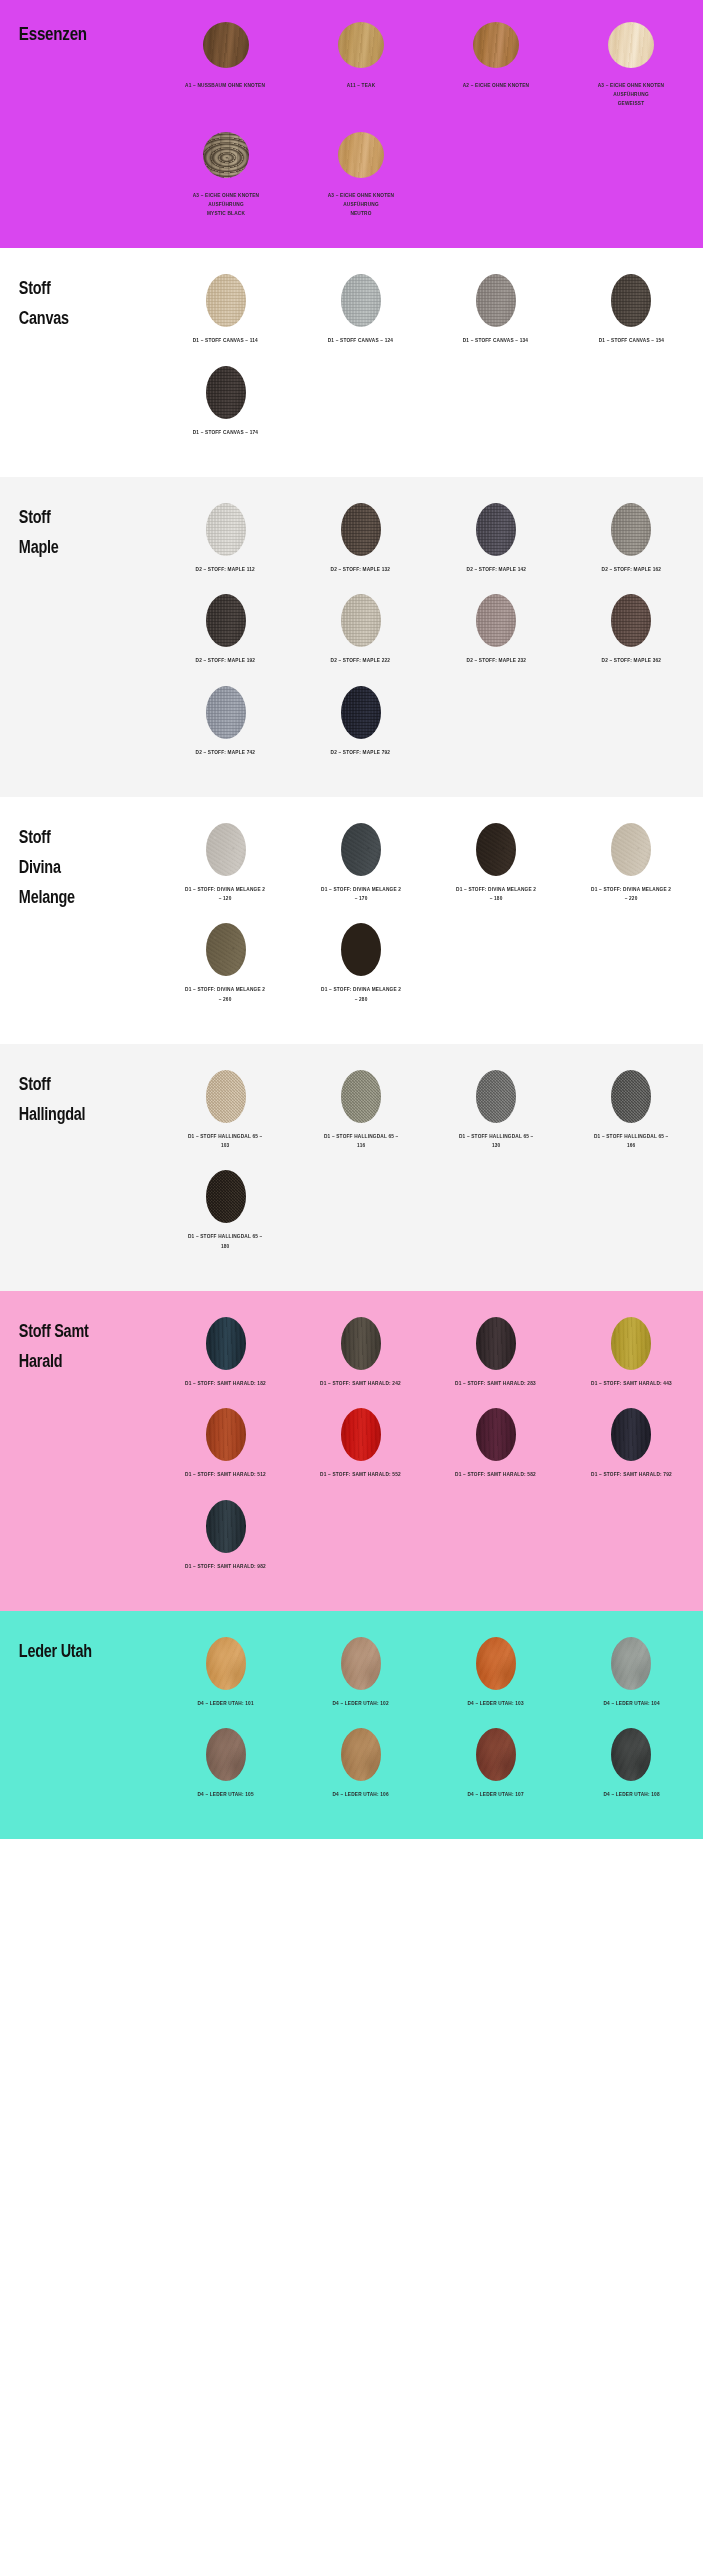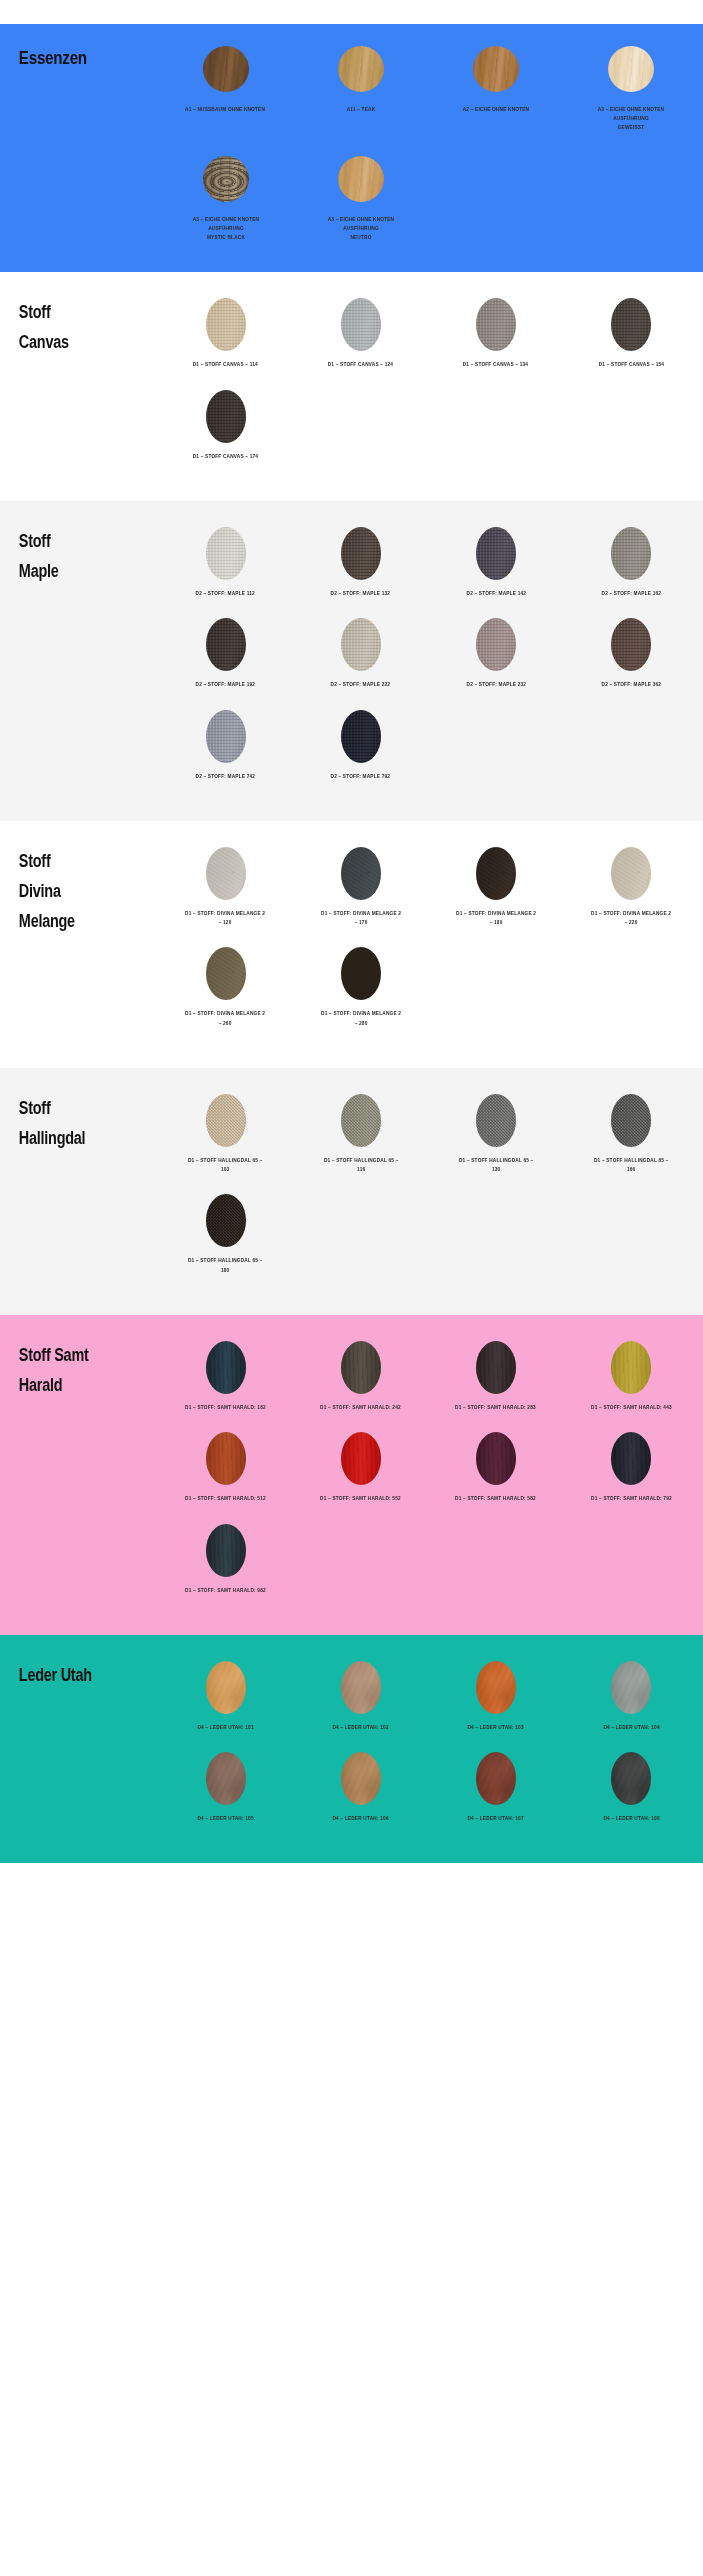--- a/index.html
+++ b/index.html
@@ -97,21 +97,21 @@
   }
 
   .sect-essenzen .section-inner { padding-top: 12.3px; padding-bottom: 16px; }
   .sect-essenzen .section-title { font-size: 18.5px; }
 </style>
 </head>
 <body>
 
 <div class="page">
 
-<div class="section plain sect-essenzen" style="background: #3b82f6; margin-top: 24px;">
+<div class="section plain sect-essenzen" style="background: #d946ef;">
       <div class="section-inner">
         <div class="section-title">Essenzen</div>
         <div class="swatch-grid">
           <div class="swatch">
             <div class="chip-wrap">
               <div class="chip round" style="background-color:#6b4b2e;background-image:repeating-linear-gradient(96deg, #4a321c55 0px, #4a321c00 2.6px, #8a634044 5.3px, #4a321c33 8.8px, #4a321c00 12.3px),repeating-linear-gradient(88deg, #4a321c33 0px, transparent 1.8px, #8a634022 4.4px, transparent 8px),linear-gradient(100deg, #4a321caa 0%, #6b4b2e 30%, #8a6340cc 58%, #6b4b2e 78%, #4a321c99 100%);background-blend-mode:normal;"></div>
             </div>
             <div class="swatch-label">A1 – NUSSBAUM OHNE KNOTEN</div>
           </div>
           <div class="swatch">
@@ -408,21 +408,21 @@
           </div>
           <div class="swatch">
             <div class="chip-wrap">
               <div class="chip oval" style="background-color:#263138;background-image:repeating-linear-gradient(88deg, #161e2355 0px, transparent 1.4px, #3d4c553a 2.8px, transparent 4.4px),linear-gradient(92deg, #161e23cc 0%, #263138 26%, #3d4c5599 52%, #263138 74%, #161e23bb 100%);background-blend-mode:normal;"></div>
             </div>
             <div class="swatch-label">D1 – STOFF: SAMT HARALD: 982</div>
           </div>
         </div>
       </div>
     </div>
-    <div class="section alt" style="background: #14b8a6;">
+    <div class="section alt" style="background: #5eead4;">
       <div class="section-inner">
         <div class="section-title">Leder Utah</div>
         <div class="swatch-grid">
           <div class="swatch">
             <div class="chip-wrap">
               <div class="chip oval" style="background-color:#cc9450;background-image:radial-gradient(ellipse 60% 70% at 38% 34%, #e2b17588 0%, transparent 62%),radial-gradient(ellipse 45% 55% at 72% 70%, #b27c3a77 0%, transparent 66%),repeating-linear-gradient(115deg, #b27c3a22 0px, transparent 1.8px, #e2b17522 3.5px, transparent 6.2px),linear-gradient(104deg, #b27c3a99 0%, #cc9450 38%, #e2b175aa 66%, #b27c3a88 100%);background-blend-mode:normal;"></div>
             </div>
             <div class="swatch-label">D4 – LEDER UTAH: 101</div>
           </div>
           <div class="swatch">

